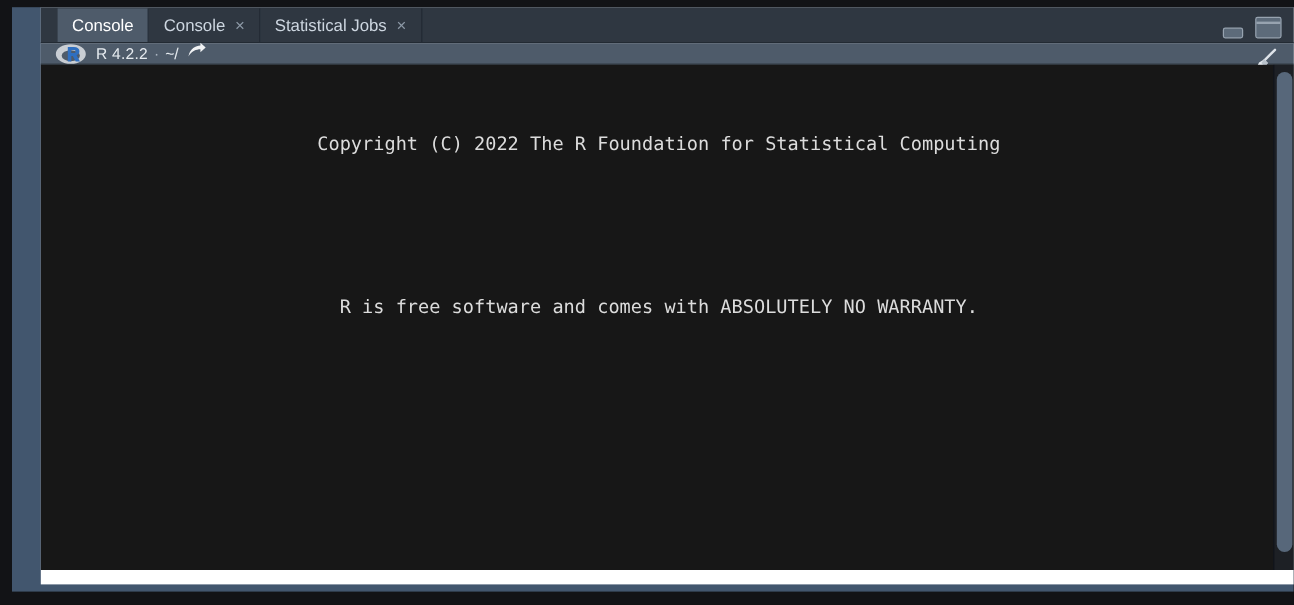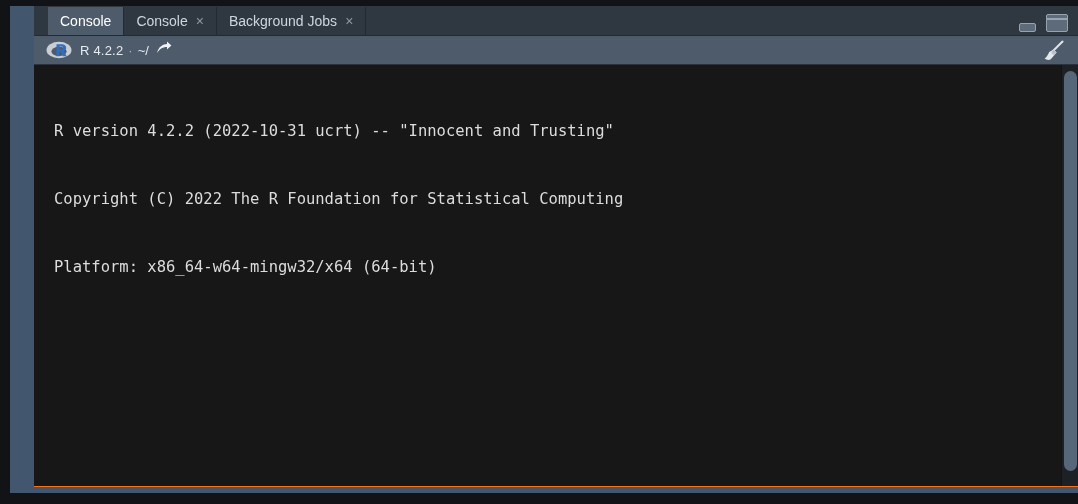--- a/index.html
+++ b/index.html
@@ -29,22 +29,23 @@
     width: 1068px;
     height: 487px;
     background: #42566e;
     box-sizing: border-box;
     padding: 0 0 6px 24px;
   }
   .pane-inner {
     position: relative;
     width: 1044px;
     height: 481px;
-    background: #f97316;
-    box-sizing: border-box;
+    background: #ffffff;
+    box-sizing: border-box;
+    text-align: center;
   }
 
   
   .tab-bar {
     position: relative;
     height: 30px;
     background: #2f3741;
     display: flex;
     align-items: flex-end;
     padding-left: 14px;
@@ -105,21 +106,21 @@
     content: "";
     position: absolute;
     left: 0; right: 0; top: 3px;
     height: 1.6px;
     background: #97a3b0;
   }
 
   
   .toolbar {
     position: relative;
-    height: 29px;
+    height: 18px;
     background: #4e5b6a;
     display: flex;
     align-items: center;
     padding-left: 12px;
     box-sizing: border-box;
     border-bottom: 1px solid #2b323b;
   }
   .r-logo {
     width: 26px;
     height: 18px;
@@ -205,21 +206,21 @@
 
       <div class="tab-bar">
         <div class="tab active">
           <span>Console</span>
         </div>
         <div class="tab">
           <span>Console</span>
           <span class="tab-close">×</span>
         </div>
         <div class="tab">
-          <span>Background Jobs</span>
+          <span>Statistical Jobs</span>
           <span class="tab-close">×</span>
         </div>
 
         <div class="win-controls">
           <div class="ctl-min"></div>
           <div class="ctl-max"></div>
         </div>
       </div>
 
       <div class="toolbar">
@@ -242,24 +243,23 @@
           <svg width="26" height="22" viewBox="0 0 26 22">
             <path d="M22.5 1.5 L13.5 10.5" stroke="#dfe4ea" stroke-width="2" stroke-linecap="round" fill="none"></path>
             <path d="M13.6 9.4 L16.6 12.4 L11.0 19.0 C9.6 20.4 6.5 20.2 4.6 18.6 C6.9 17.4 8.2 14.0 9.2 12.0 Z" fill="#e3e8ed"></path>
             <path d="M13.6 9.4 L16.6 12.4 L13.9 15.4 L11.1 12.5 Z" fill="#b9c2cb"></path>
           </svg>
         </span>
       </div>
 
       <div class="console-area">
         <div class="console-text">
-          <span class="line">R version 4.2.2 (2022-10-31 ucrt) -- "Innocent and Trusting"</span>
           <span class="line">Copyright (C) 2022 The R Foundation for Statistical Computing</span>
-          <span class="line">Platform: x86_64-w64-mingw32/x64 (64-bit)</span>
           <span class="blank"></span>
+          <span class="line">R is free software and comes with ABSOLUTELY NO WARRANTY.</span>
           
           
           
           
           
           
           
           
           
           

